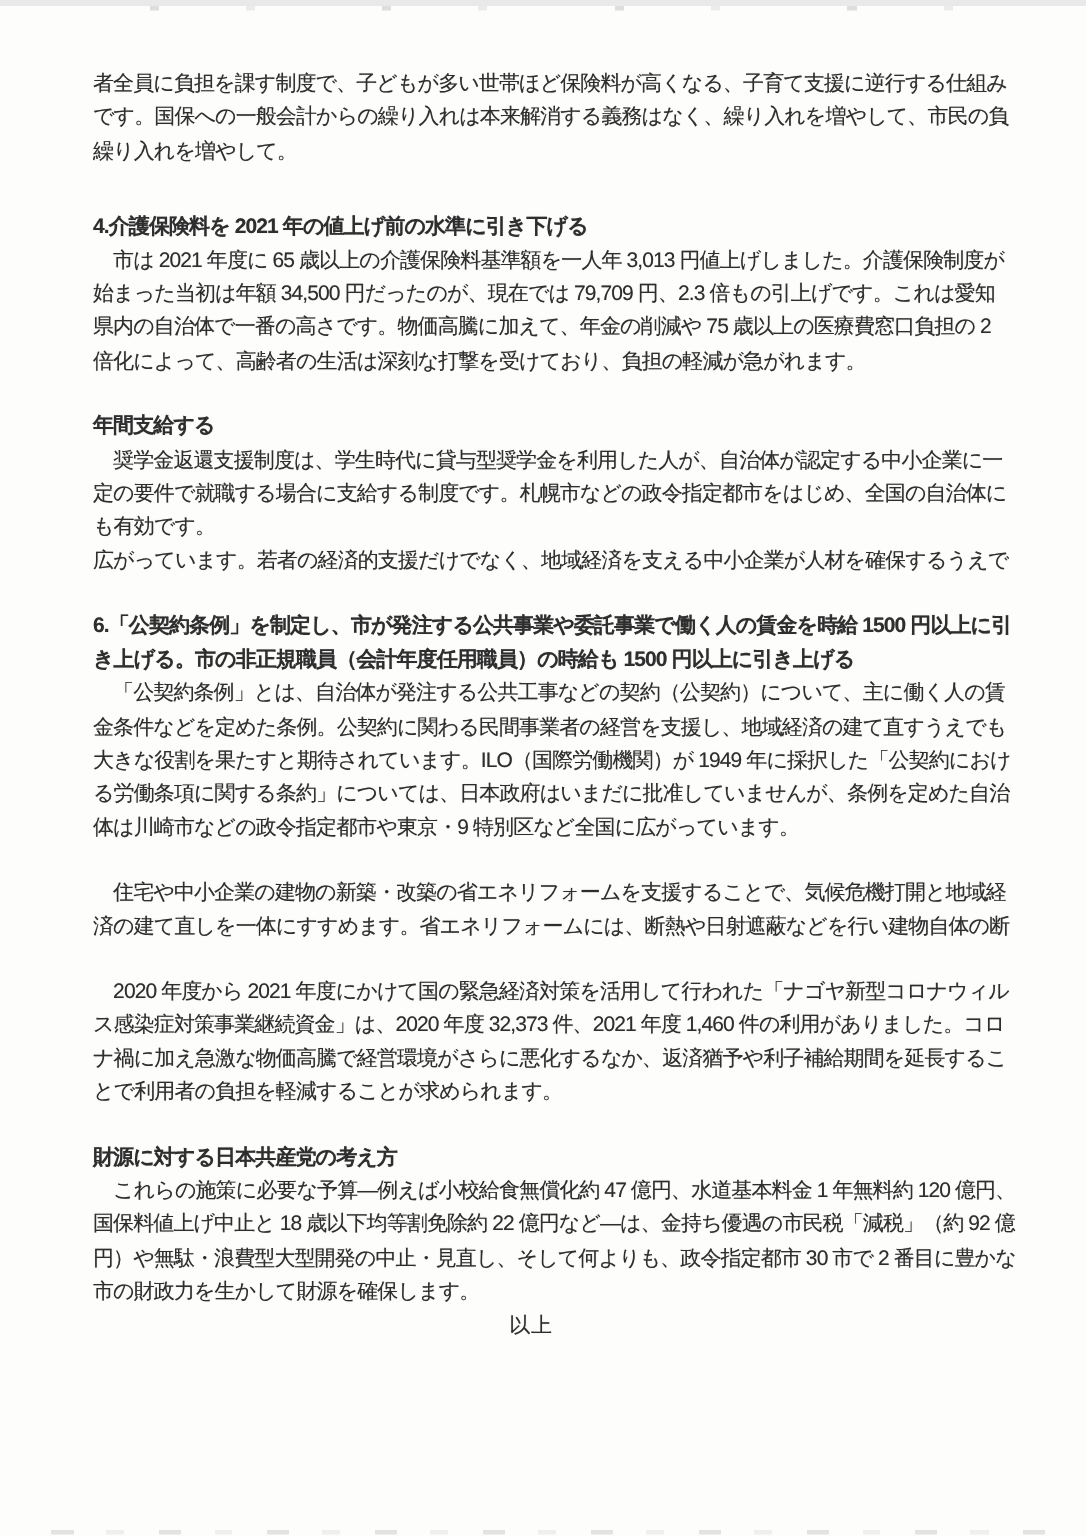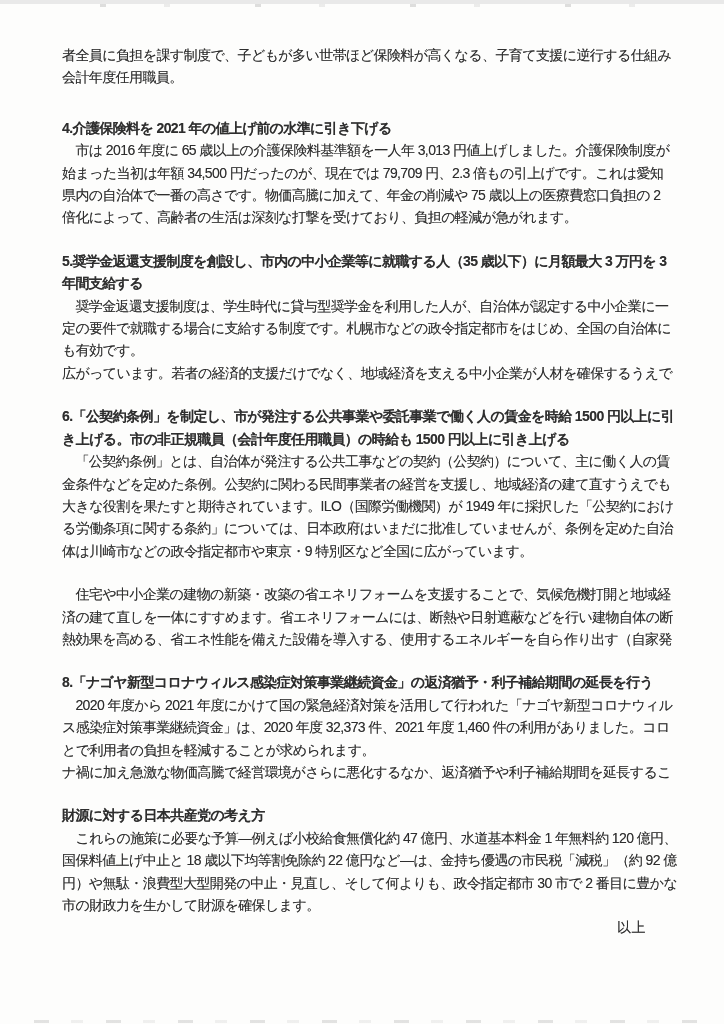--- a/index.html
+++ b/index.html
@@ -28,21 +28,21 @@
   .block:last-of-type { margin-bottom: 0; }
   .line {
     font-size: 14px;
     line-height: 22.4px;
     letter-spacing: -0.6px;
     white-space: nowrap;
     text-shadow: 0 0 0.5px rgba(40,40,40,0.45);
   }
   .heading-line { font-weight: bold; }
   .closing-line {
-    text-align: right;
+    text-align: center;
     padding-right: 20px;
     font-size: 14px;
     line-height: 22.4px;
     letter-spacing: 0.5px;
     text-shadow: 0 0 0.5px rgba(40,40,40,0.45);
   }
   
   .scan-artifact {
     position: absolute;
     height: 3px;
@@ -64,57 +64,55 @@
 </head>
 <body>
 
 <div class="page" style="background: rgb(253, 253, 252); color: rgb(46, 46, 46);">
   <div class="scan-artifact top"></div>
 
   <main class="doc" id="doc">
 
     <section class="block">
         <div class="line">者全員に負担を課す制度で、子どもが多い世帯ほど保険料が高くなる、子育て支援に逆行する仕組み</div>
-        <div class="line">会計年度任用職員。</div>
+        <div class="line">です。国保への一般会計からの繰り入れは本来解消する義務はなく、繰り入れを増やして、市民の負</div>
+        <div class="line">繰り入れを増やして。</div>
       </section>
       <section class="block">
         <div class="line heading-line">4.介護保険料を 2021 年の値上げ前の水準に引き下げる</div>
-        <div class="line">　市は 2016 年度に 65 歳以上の介護保険料基準額を一人年 3,013 円値上げしました。介護保険制度が</div>
+        <div class="line">　市は 2021 年度に 65 歳以上の介護保険料基準額を一人年 3,013 円値上げしました。介護保険制度が</div>
         <div class="line">始まった当初は年額 34,500 円だったのが、現在では 79,709 円、2.3 倍もの引上げです。これは愛知</div>
         <div class="line">県内の自治体で一番の高さです。物価高騰に加えて、年金の削減や 75 歳以上の医療費窓口負担の 2</div>
         <div class="line">倍化によって、高齢者の生活は深刻な打撃を受けており、負担の軽減が急がれます。</div>
       </section>
       <section class="block">
-        <div class="line heading-line">5.奨学金返還支援制度を創設し、市内の中小企業等に就職する人（35 歳以下）に月額最大 3 万円を 3</div>
         <div class="line heading-line">年間支給する</div>
         <div class="line">　奨学金返還支援制度は、学生時代に貸与型奨学金を利用した人が、自治体が認定する中小企業に一</div>
         <div class="line">定の要件で就職する場合に支給する制度です。札幌市などの政令指定都市をはじめ、全国の自治体に</div>
         <div class="line">も有効です。</div>
         <div class="line">広がっています。若者の経済的支援だけでなく、地域経済を支える中小企業が人材を確保するうえで</div>
       </section>
       <section class="block">
         <div class="line heading-line">6.「公契約条例」を制定し、市が発注する公共事業や委託事業で働く人の賃金を時給 1500 円以上に引</div>
         <div class="line heading-line">き上げる。市の非正規職員（会計年度任用職員）の時給も 1500 円以上に引き上げる</div>
         <div class="line">　「公契約条例」とは、自治体が発注する公共工事などの契約（公契約）について、主に働く人の賃</div>
         <div class="line">金条件などを定めた条例。公契約に関わる民間事業者の経営を支援し、地域経済の建て直すうえでも</div>
         <div class="line">大きな役割を果たすと期待されています。ILO（国際労働機関）が 1949 年に採択した「公契約におけ</div>
         <div class="line">る労働条項に関する条約」については、日本政府はいまだに批准していませんが、条例を定めた自治</div>
         <div class="line">体は川崎市などの政令指定都市や東京・9 特別区など全国に広がっています。</div>
       </section>
       <section class="block">
         <div class="line">　住宅や中小企業の建物の新築・改築の省エネリフォームを支援することで、気候危機打開と地域経</div>
         <div class="line">済の建て直しを一体にすすめます。省エネリフォームには、断熱や日射遮蔽などを行い建物自体の断</div>
-        <div class="line">熱効果を高める、省エネ性能を備えた設備を導入する、使用するエネルギーを自ら作り出す（自家発</div>
       </section>
       <section class="block">
-        <div class="line heading-line">8.「ナゴヤ新型コロナウィルス感染症対策事業継続資金」の返済猶予・利子補給期間の延長を行う</div>
         <div class="line">　2020 年度から 2021 年度にかけて国の緊急経済対策を活用して行われた「ナゴヤ新型コロナウィル</div>
         <div class="line">ス感染症対策事業継続資金」は、2020 年度 32,373 件、2021 年度 1,460 件の利用がありました。コロ</div>
+        <div class="line">ナ禍に加え急激な物価高騰で経営環境がさらに悪化するなか、返済猶予や利子補給期間を延長するこ</div>
         <div class="line">とで利用者の負担を軽減することが求められます。</div>
-        <div class="line">ナ禍に加え急激な物価高騰で経営環境がさらに悪化するなか、返済猶予や利子補給期間を延長するこ</div>
       </section>
       <section class="block">
         <div class="line heading-line">財源に対する日本共産党の考え方</div>
         <div class="line">　これらの施策に必要な予算―例えば小校給食無償化約 47 億円、水道基本料金 1 年無料約 120 億円、</div>
         <div class="line">国保料値上げ中止と 18 歳以下均等割免除約 22 億円など―は、金持ち優遇の市民税「減税」（約 92 億</div>
         <div class="line">円）や無駄・浪費型大型開発の中止・見直し、そして何よりも、政令指定都市 30 市で 2 番目に豊かな</div>
         <div class="line">市の財政力を生かして財源を確保します。</div>
       </section>
       <div class="closing-line">以上</div>
   </main>

